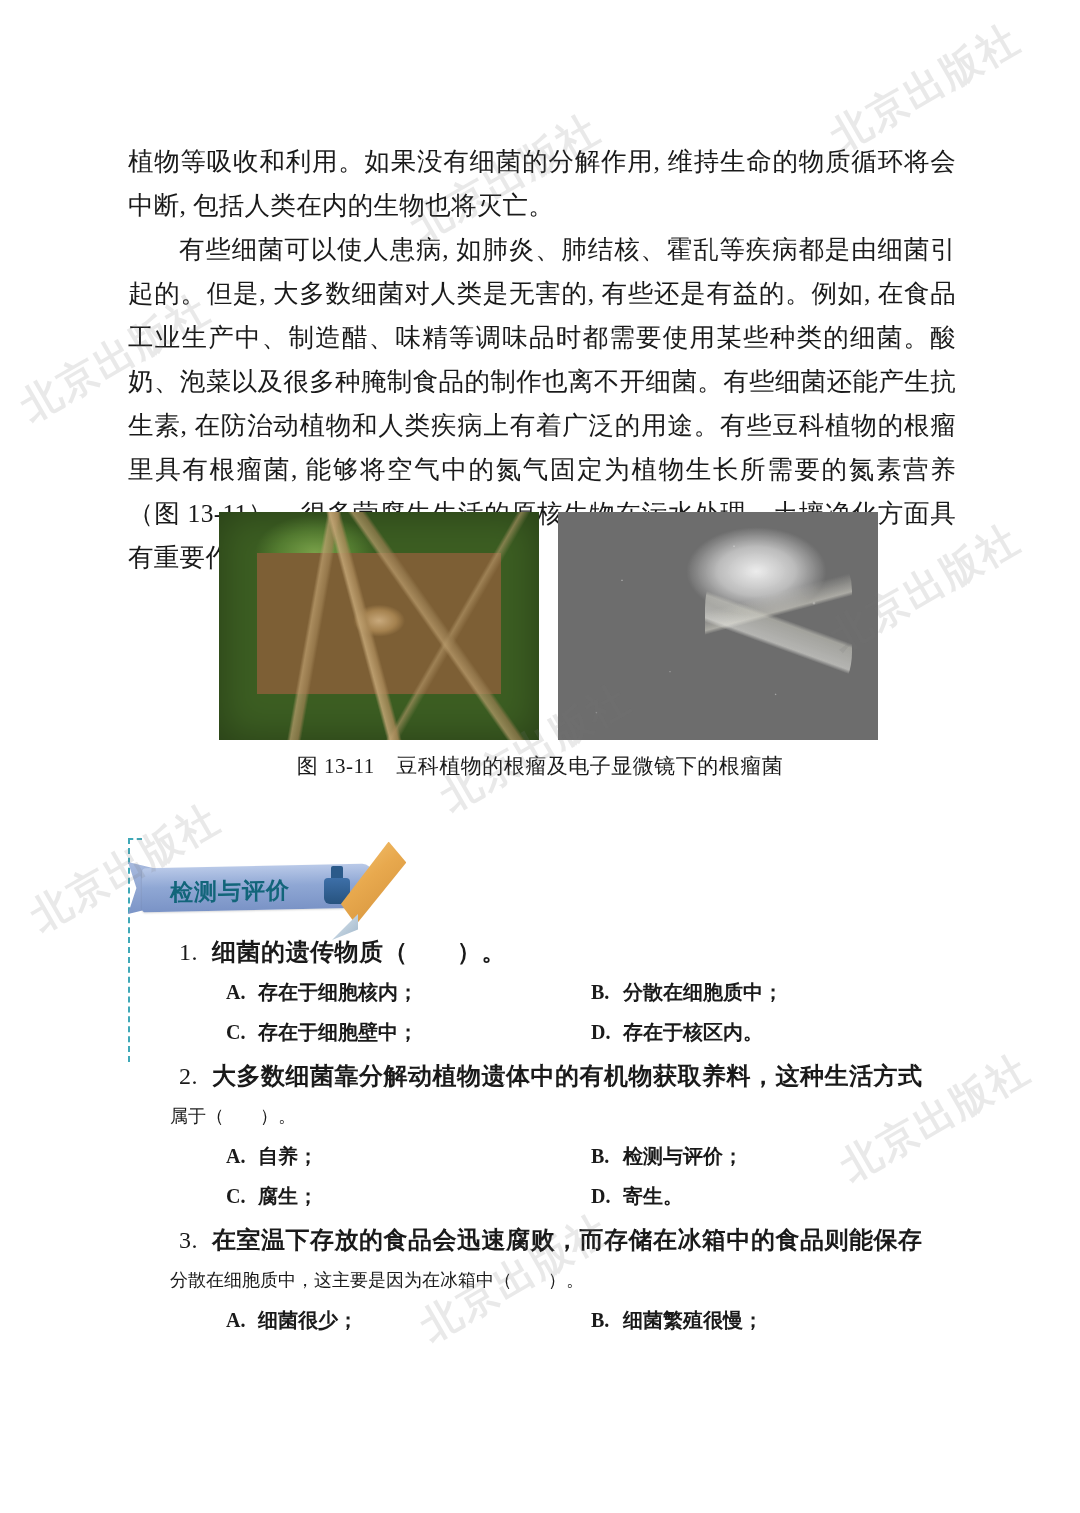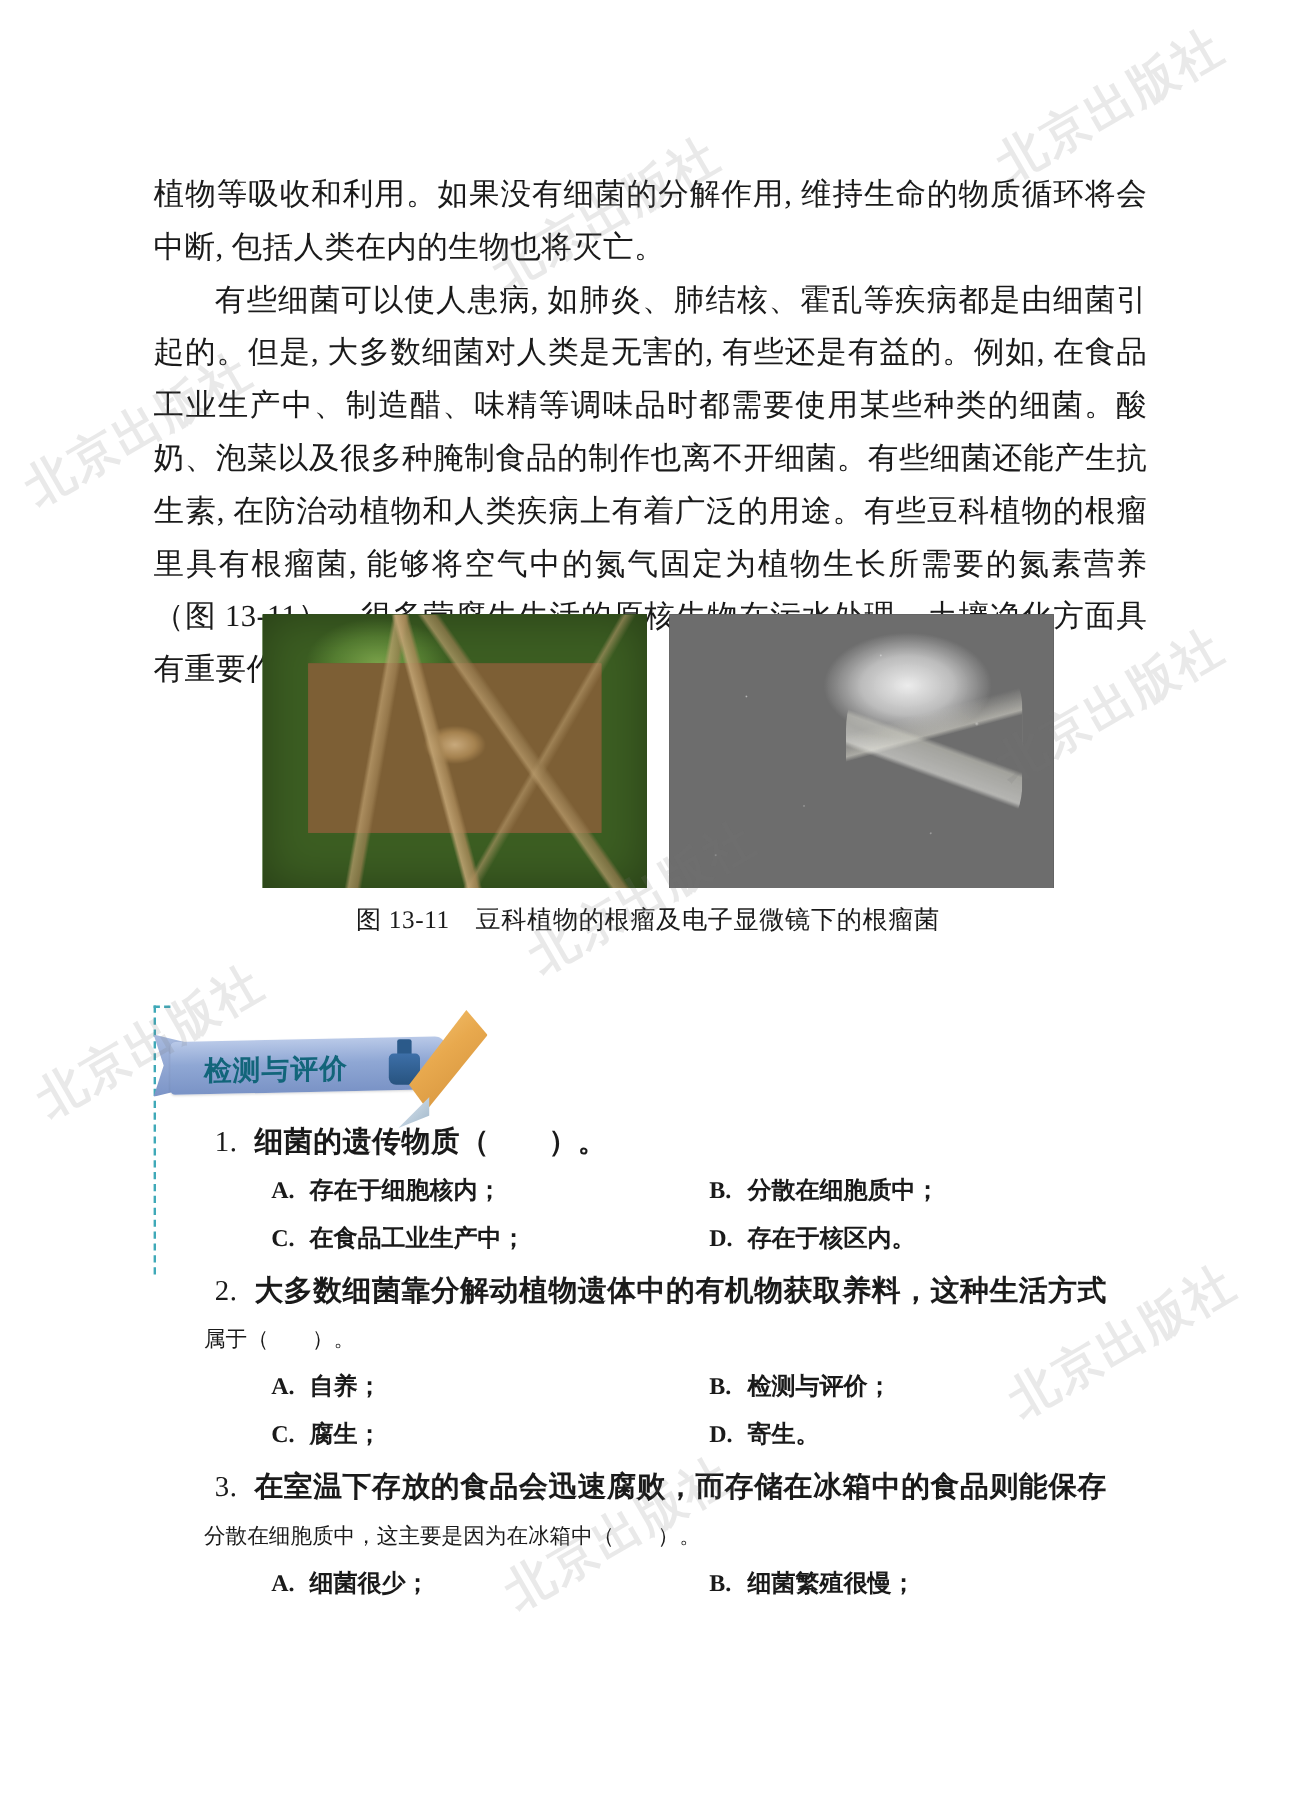--- a/index.html
+++ b/index.html
@@ -389,21 +389,21 @@
           <div class="optrow">
             <div class="opt">
               <span class="oplabel">A.</span><span>存在于细胞核内；</span>
             </div>
             <div class="opt">
               <span class="oplabel">B.</span><span>分散在细胞质中；</span>
             </div>
           </div>
           <div class="optrow">
             <div class="opt">
-              <span class="oplabel">C.</span><span>在食品工业生产中；</span>
+              <span class="oplabel">C.</span><span>存在于细胞壁中；</span>
             </div>
             <div class="opt">
               <span class="oplabel">D.</span><span>存在于核区内。</span>
             </div>
           </div>
         </div>
       </div>
 
       <div class="question">
         <div class="qline">

